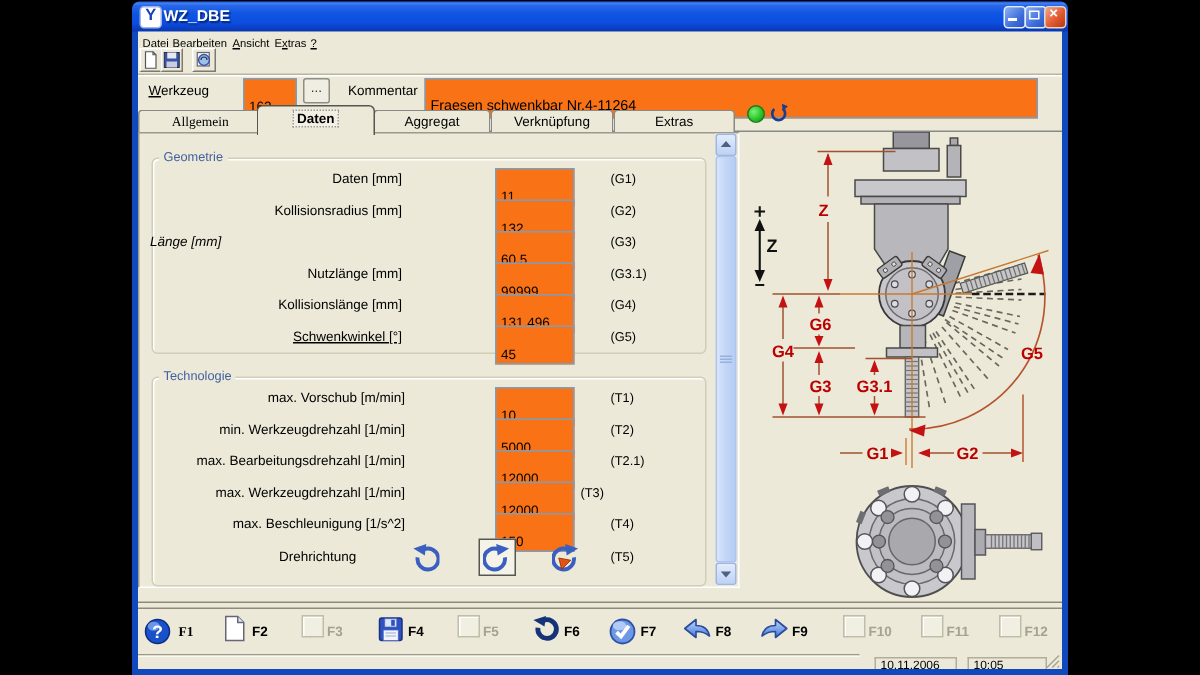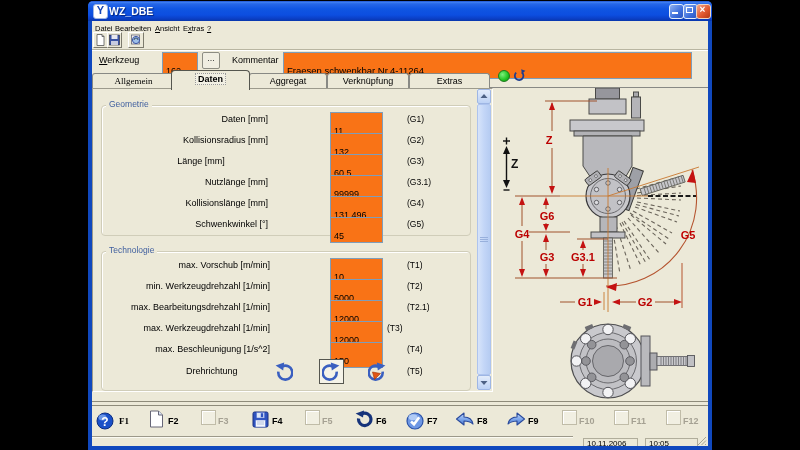--- a/index.html
+++ b/index.html
@@ -110,33 +110,33 @@
 <div class="lbl" style="left:106px;top:99px;color:#41609F;font-size:8.5px;background:#ECE9D8;padding:0 3px;">Geometrie</div>
 
 <div class="lbl" style="left:100px;top:114px;width:168px;text-align:right;">Daten [mm]</div>
 <div class="inp" style="left:330px;top:112px;width:48px;height:12px;">11</div>
 <div class="code" style="left:407px;top:114px;">(G1)</div>
 
 <div class="lbl" style="left:100px;top:135px;width:168px;text-align:right;">Kollisionsradius [mm]</div>
 <div class="inp" style="left:330px;top:133px;width:48px;height:12px;">132</div>
 <div class="code" style="left:407px;top:135px;">(G2)</div>
 
-<div class="lbl" style="left:117px;top:156px;width:168px;text-align:center;">Länge [mm]</div>
+<div class="lbl" style="left:100px;top:156px;width:168px;text-align:left;font-style:italic;">Länge [mm]</div>
 <div class="inp" style="left:330px;top:154px;width:48px;height:12px;">60,5</div>
 <div class="code" style="left:407px;top:156px;">(G3)</div>
 
 <div class="lbl" style="left:100px;top:177px;width:168px;text-align:right;">Nutzlänge [mm]</div>
 <div class="inp" style="left:330px;top:175px;width:48px;height:12px;">99999</div>
 <div class="code" style="left:407px;top:177px;">(G3.1)</div>
 
 <div class="lbl" style="left:100px;top:198px;width:168px;text-align:right;">Kollisionslänge [mm]</div>
 <div class="inp" style="left:330px;top:196px;width:48px;height:12px;">131,496</div>
 <div class="code" style="left:407px;top:198px;">(G4)</div>
 
-<div class="lbl" style="left:100px;top:219px;width:168px;text-align:right;">Schwenkwinkel [°]</div>
+<div class="lbl" style="left:100px;top:219px;width:168px;text-align:right;text-decoration:underline;">Schwenkwinkel [°]</div>
 <div class="inp" style="left:330px;top:217px;width:48px;height:12px;">45</div>
 <div class="code" style="left:407px;top:219px;">(G5)</div>
 
 <div class="abs" style="left:101px;top:251px;width:368px;height:138px;border:1px solid #D0CDB9;border-radius:4px;box-shadow:1px 1px 0 #fff inset;"></div>
 <div class="lbl" style="left:106px;top:245px;color:#41609F;font-size:8.5px;background:#ECE9D8;padding:0 3px;">Technologie</div>
 
 <div class="lbl" style="left:100px;top:260px;width:170px;text-align:right;">max. Vorschub [m/min]</div>
 <div class="inp" style="left:330px;top:258px;width:48px;height:12px;">10</div>
 <div class="code" style="left:407px;top:260px;">(T1)</div>
 

